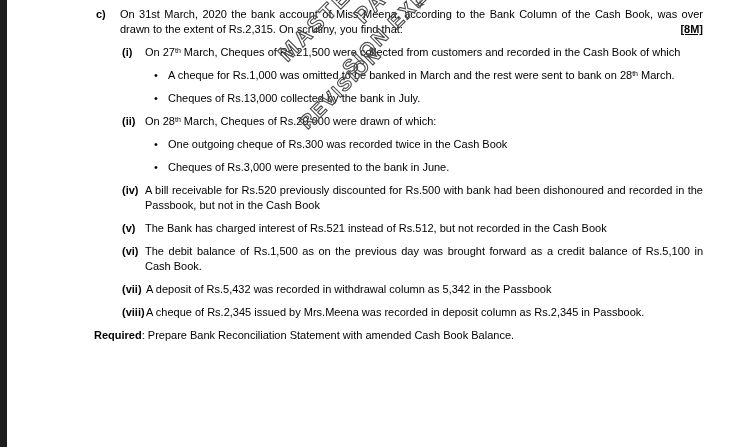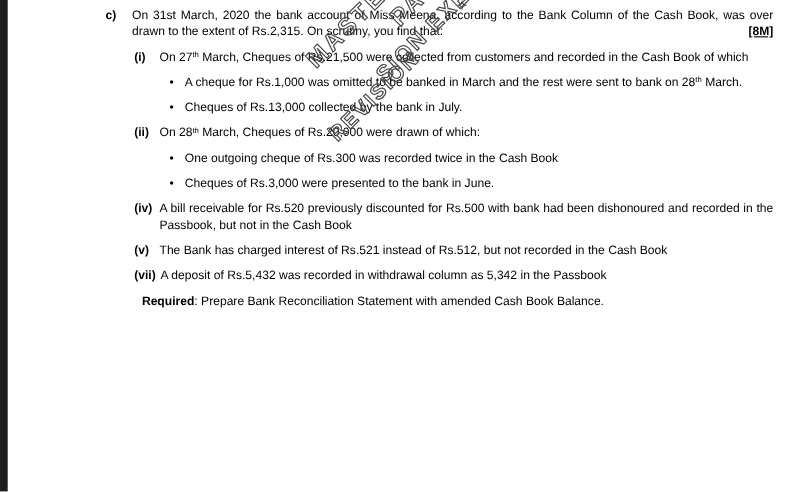--- a/index.html
+++ b/index.html
@@ -14,21 +14,21 @@
   .intro-body{margin-left:24px;text-align:justify;position:relative;}
   .marks{position:absolute;right:0;top:15px;font-weight:bold;text-decoration:underline;}
   .item{position:relative;margin:0 0 8px 26px;}
   .item-label{position:absolute;left:0;top:0;font-weight:bold;white-space:pre;}
   .item-body{margin-left:23px;text-align:justify;}
   .item.wide .item-body{margin-left:24px;}
   .bullet{position:relative;margin:0 0 8px 58px;}
   .bullet-dot{position:absolute;left:0;top:0;}
   .bullet-body{margin-left:14px;text-align:justify;}
   .required{margin:8px 0 0 -2px;}
-  .required .req-label{font-weight:bold;margin-left:35px;}
+  .required .req-label{font-weight:bold;}
   sup{font-size:7px;line-height:0;vertical-align:3.5px;}
   
   .wm-layer{position:absolute;left:0;top:0;width:736px;height:447px;pointer-events:none;z-index:3;}
   .wm{
     position:absolute;font-weight:bold;letter-spacing:3px;white-space:pre;
     color:transparent;-webkit-text-stroke:1.1px #4a4a4a;
     transform:rotate(-45deg);transform-origin:left center;
     font-family:"Liberation Sans",sans-serif;
   }
   .wm-master{left:282px;top:50px;font-size:22px;}
@@ -88,26 +88,34 @@
     <div class="item">
       <span class="item-label">(iv)</span>
       <div class="item-body">A bill receivable for Rs.520 previously discounted for Rs.500 with bank had been dishonoured and recorded in the Passbook, but not in the Cash Book</div>
     </div>
 
     <div class="item">
       <span class="item-label">(v)</span>
       <div class="item-body">The Bank has charged interest of Rs.521 instead of Rs.512, but not recorded in the Cash Book</div>
     </div>
 
+    <div class="item">
+      <span class="item-label">(vi)</span>
+      <div class="item-body">The debit balance of Rs.1,500 as on the previous day was brought forward as a credit balance of Rs.5,100 in Cash Book.</div>
+    </div>
 
     <div class="item wide">
       <span class="item-label">(vii)</span>
       <div class="item-body">A deposit of Rs.5,432 was recorded in withdrawal column as 5,342 in the Passbook</div>
     </div>
 
+    <div class="item wide">
+      <span class="item-label">(viii)</span>
+      <div class="item-body">A cheque of Rs.2,345 issued by Mrs.Meena was recorded in deposit column as Rs.2,345 in Passbook.</div>
+    </div>
 
     <div class="required">
       <span class="req-label">Required</span><span>: Prepare Bank Reconciliation Statement with amended Cash Book Balance.</span>
     </div>
 
   </div>
 
   <div class="wm-layer">
     <span class="wm wm-master">MASTER</span>
     <span class="wm wm-part">PART</span>

